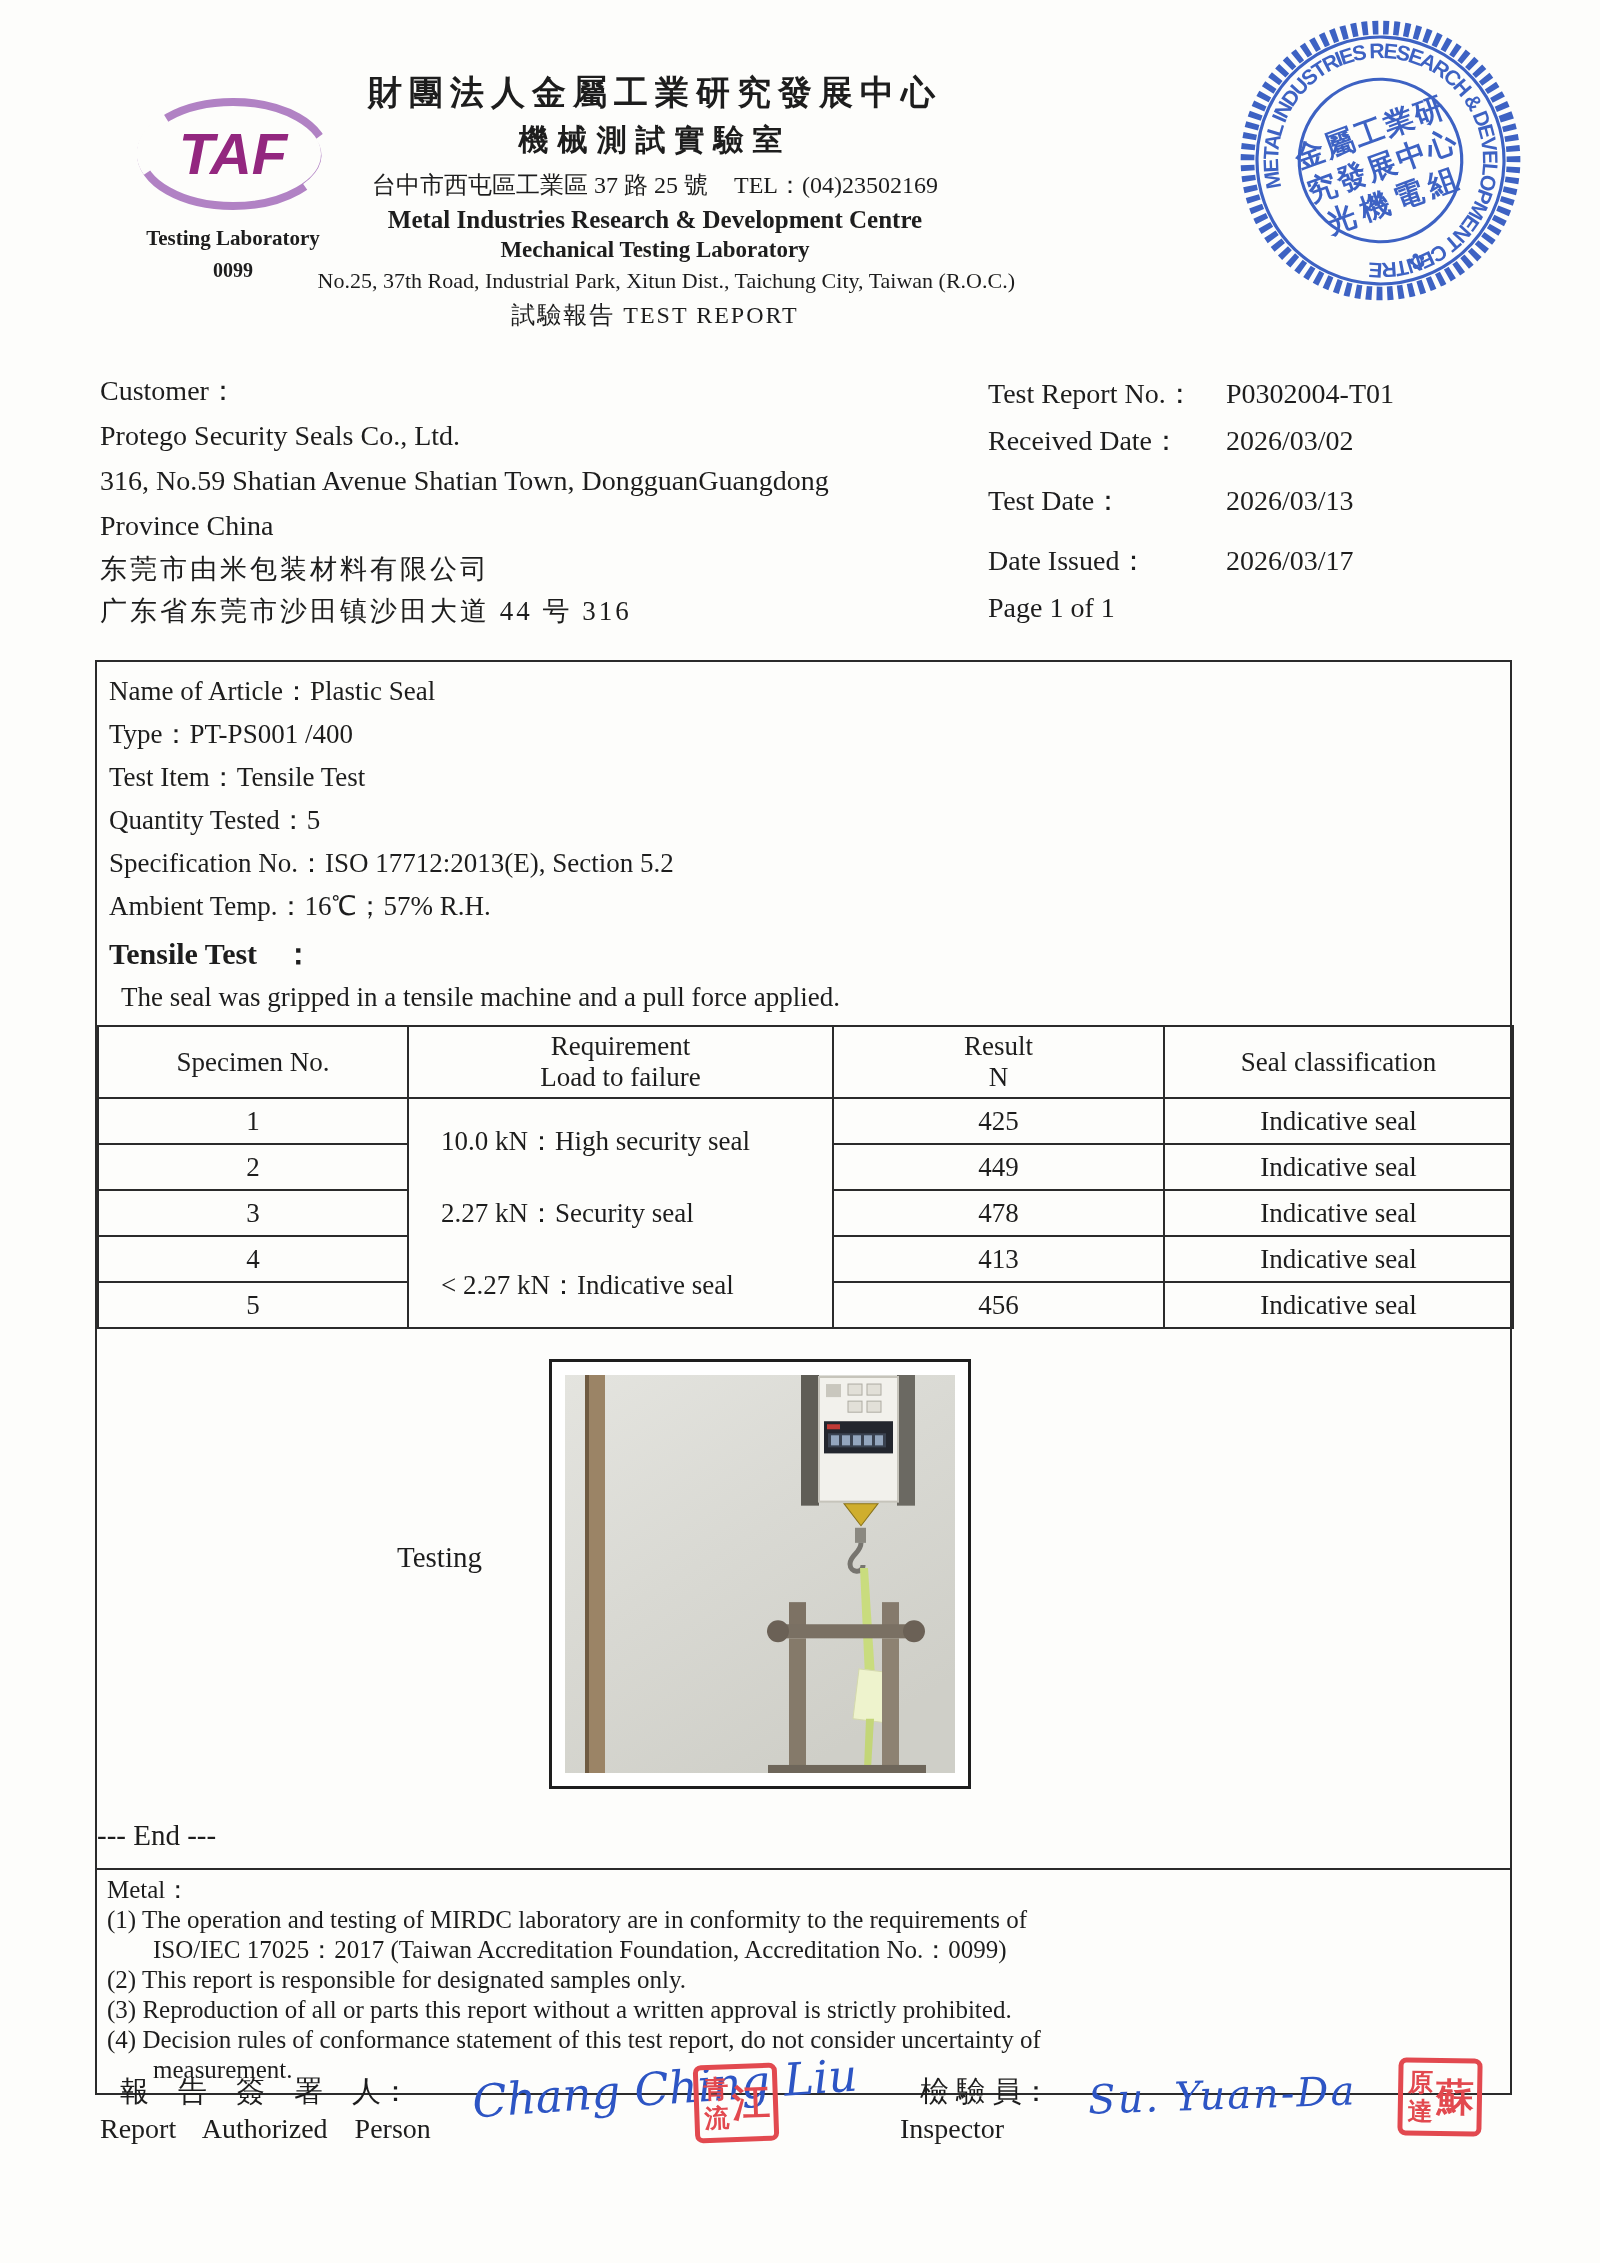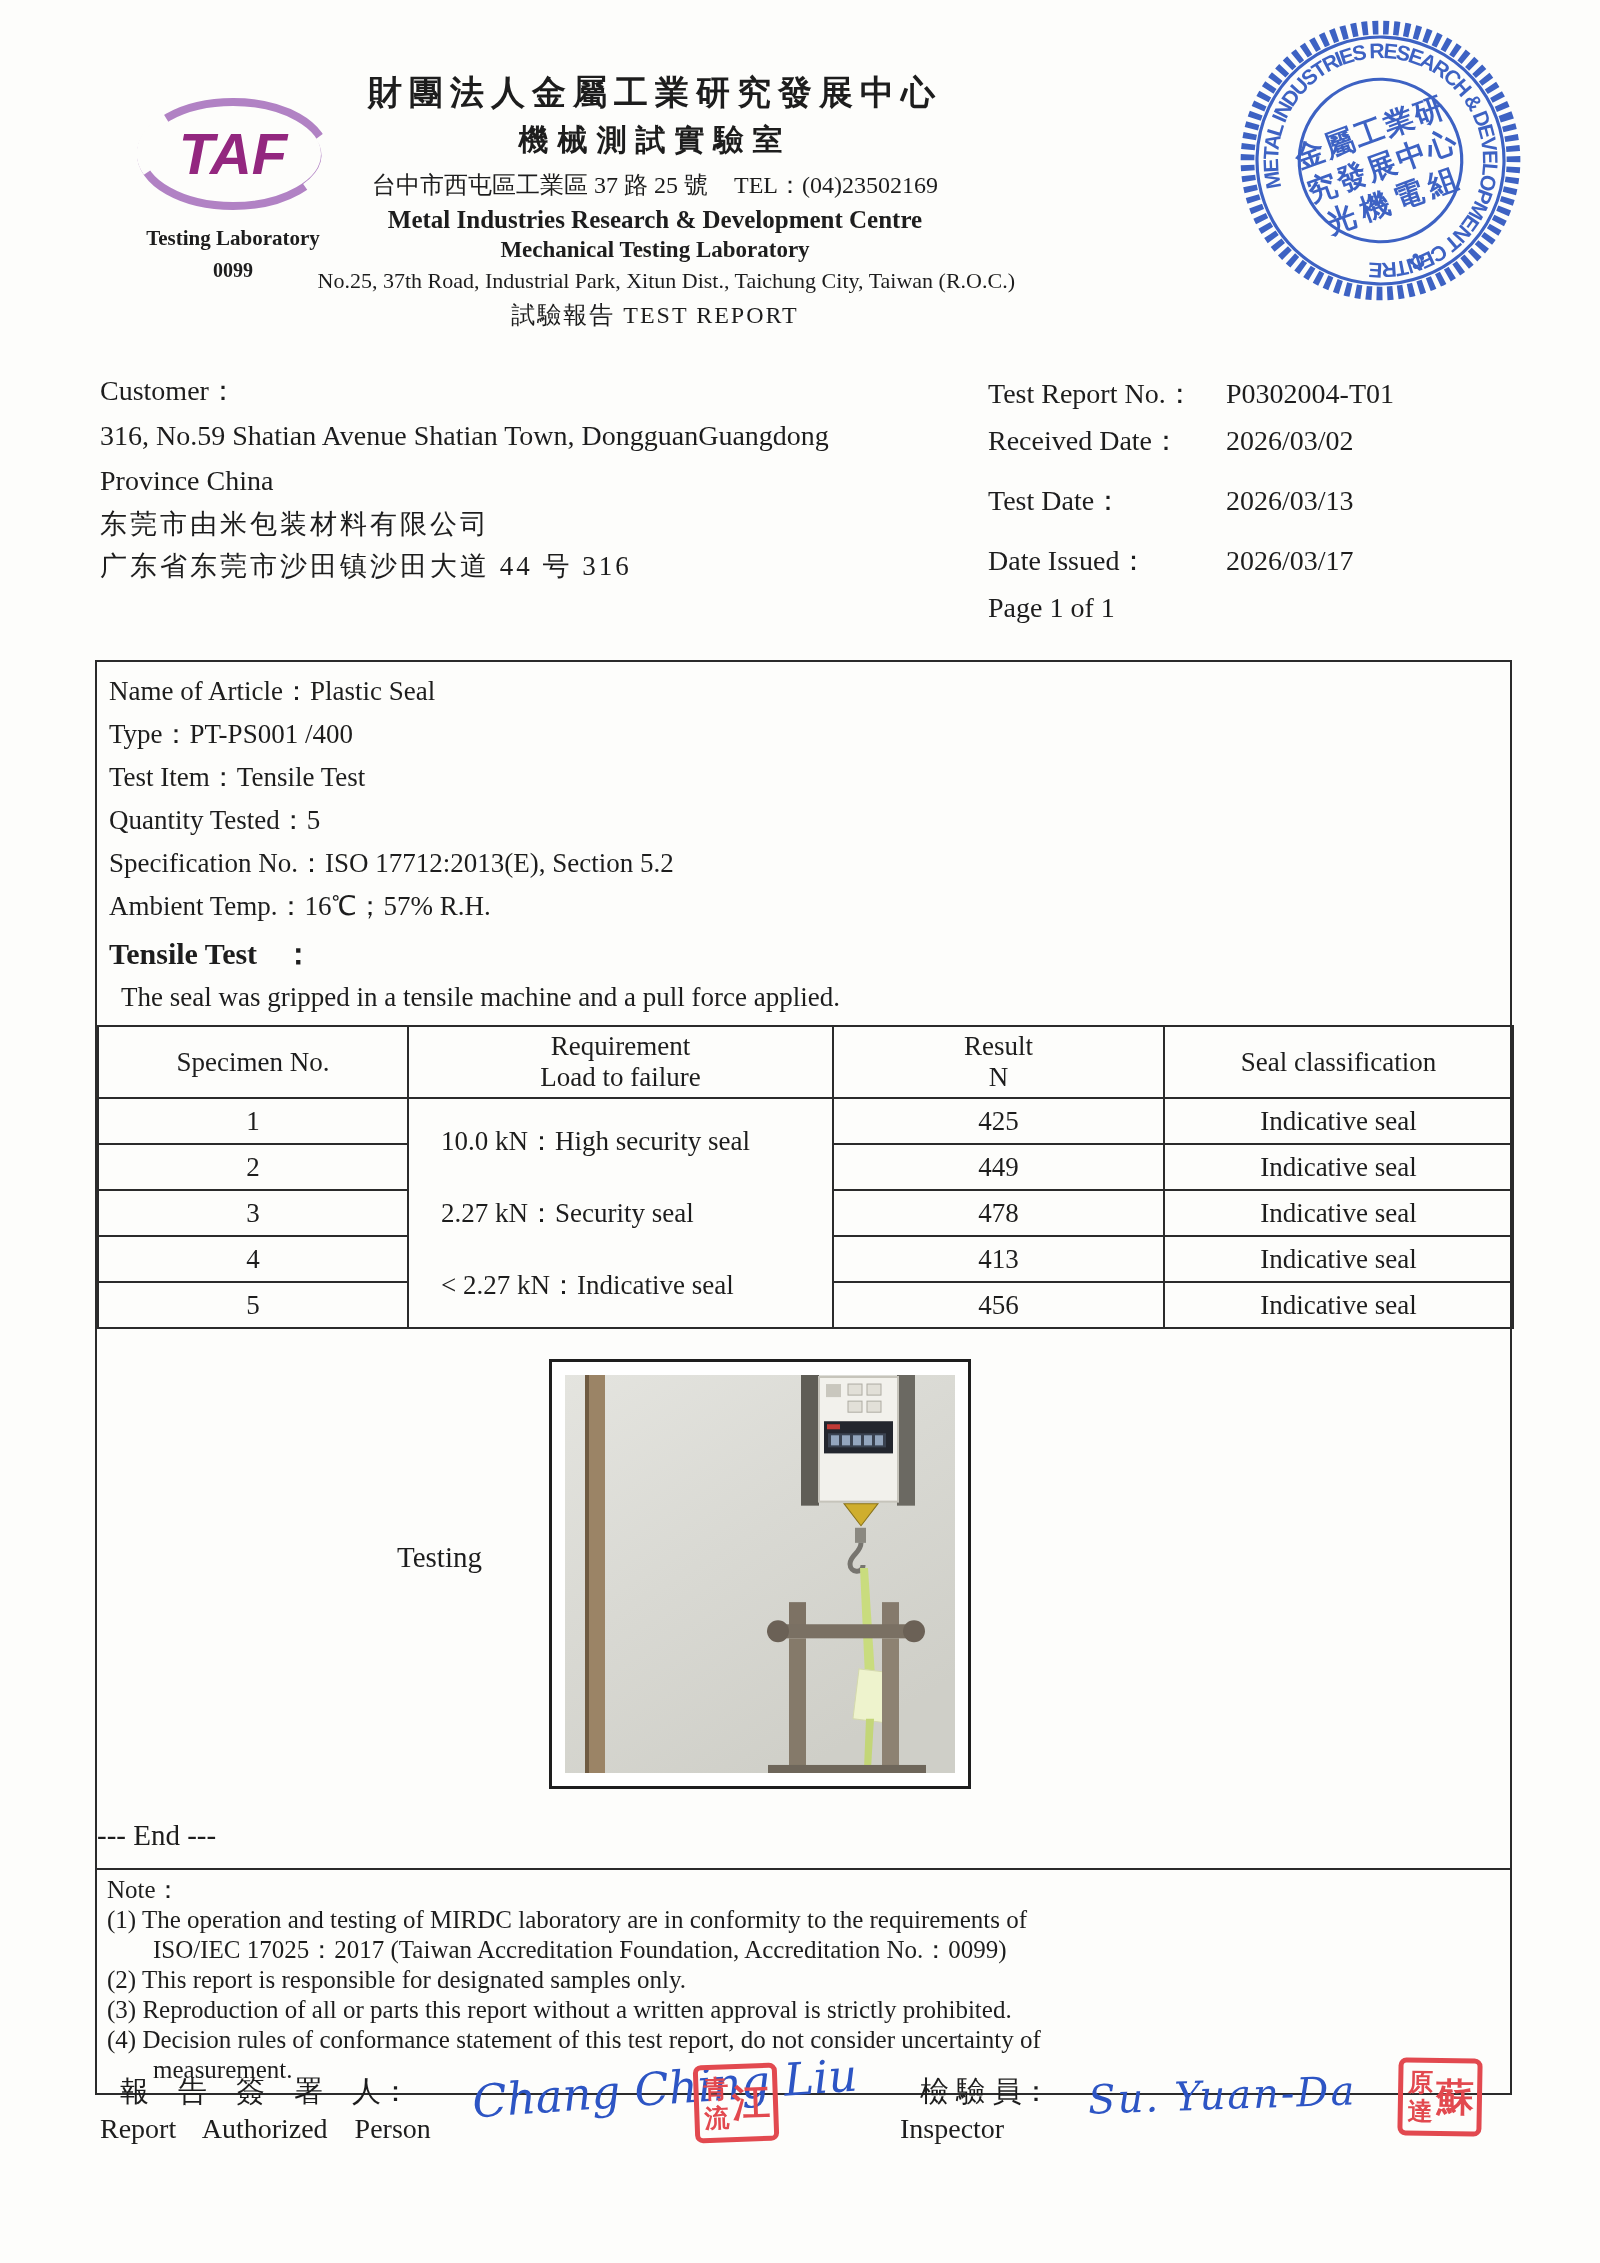--- a/index.html
+++ b/index.html
@@ -124,20 +124,21 @@
       </text>
       <text x="135" y="116" text-anchor="middle" font-size="28" font-weight="bold" fill="#2d55bf" letter-spacing="2">金屬工業研</text>
       <text x="135" y="150" text-anchor="middle" font-size="28" font-weight="bold" fill="#2d55bf" letter-spacing="2">究發展中心</text>
       <text x="135" y="184" text-anchor="middle" font-size="28" font-weight="bold" fill="#2d55bf" letter-spacing="6">光機電組</text>
       <text x="135" y="243" text-anchor="middle" font-size="20" fill="#2d55bf">✿</text>
     </svg>
   </div>
 
   <div class="abs customer">
     <div>Customer：</div>
+    <div>Protego Security Seals Co., Ltd.</div>
     <div>316, No.59 Shatian Avenue Shatian Town, DongguanGuangdong</div>
     <div>Province China</div>
     <div class="zh">东莞市由米包装材料有限公司</div>
     <div class="zh">广东省东莞市沙田镇沙田大道 44 号 316</div>
   </div>
 
   <div class="abs meta">
     <div class="meta-row g1">
       <span class="m-label">Test Report No.：</span>
       <span>P0302004-T01</span>
@@ -298,21 +299,21 @@
           <rect x="224" y="262" width="17" height="132" fill="#857a6a"></rect>
           <rect x="317" y="262" width="17" height="132" fill="#8d8272"></rect>
           <rect x="203" y="388" width="158" height="8" fill="#6e665a"></rect>
         </svg>
       </div>
     </div>
 
     <div class="end-line">--- End ---</div>
 
     <div class="note-sec">
-      <div class="note-label">Note：</div>
+      <div class="note-label">Metal：</div>
       <div class="note-item">(1) The operation and testing of MIRDC laboratory are in conformity to the requirements of
 ISO/IEC 17025：2017 (Taiwan Accreditation Foundation, Accreditation No.：0099)</div>
       <div class="note-item">(2) This report is responsible for designated samples only.</div>
       <div class="note-item">(3) Reproduction of all or parts this report without a written approval is strictly prohibited.</div>
       <div class="note-item">(4) Decision rules of conformance statement of this test report, do not consider uncertainty of
 measurement.</div>
     </div>
   </div>
 
   <div class="abs sig-row">

